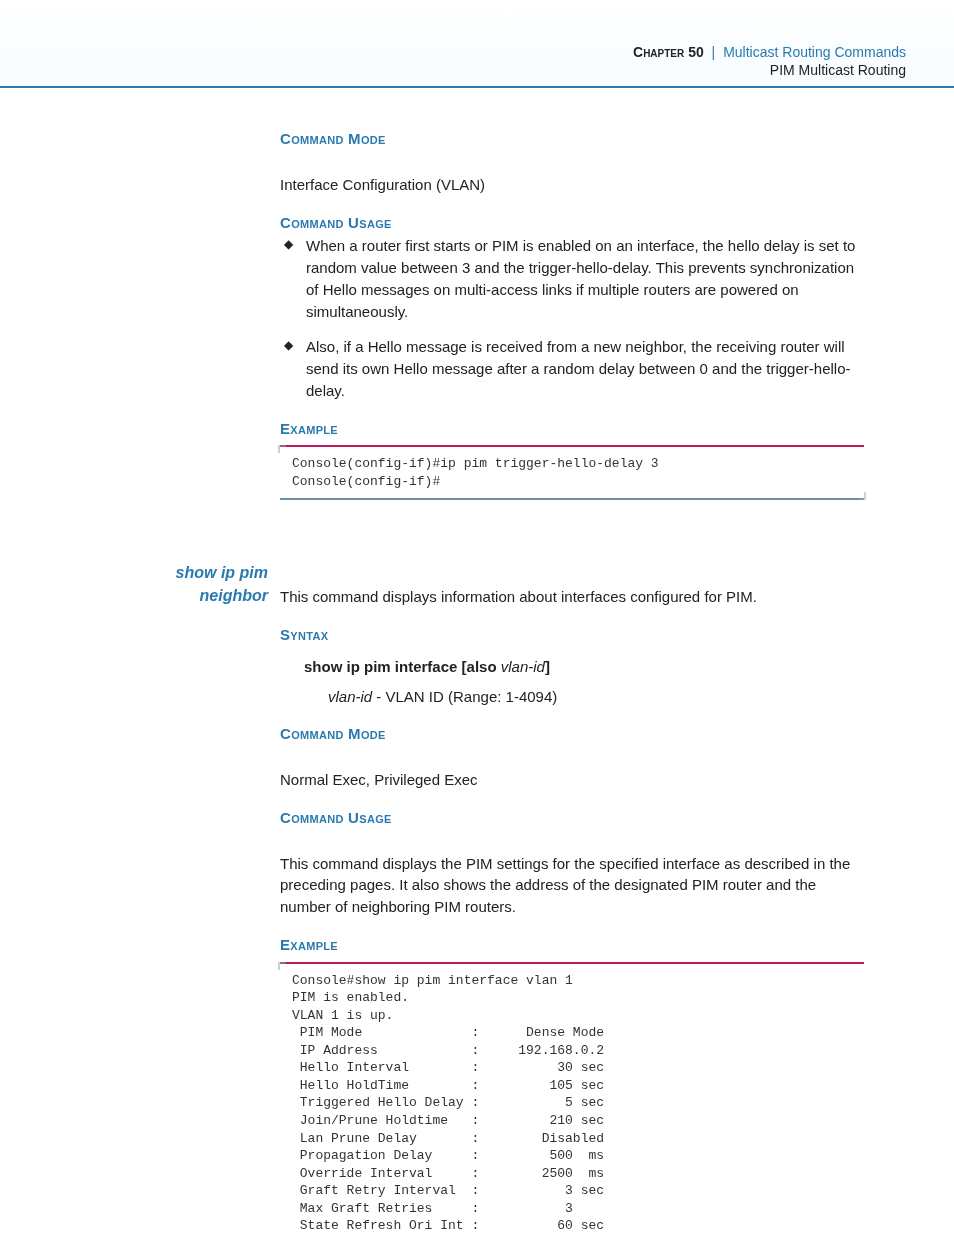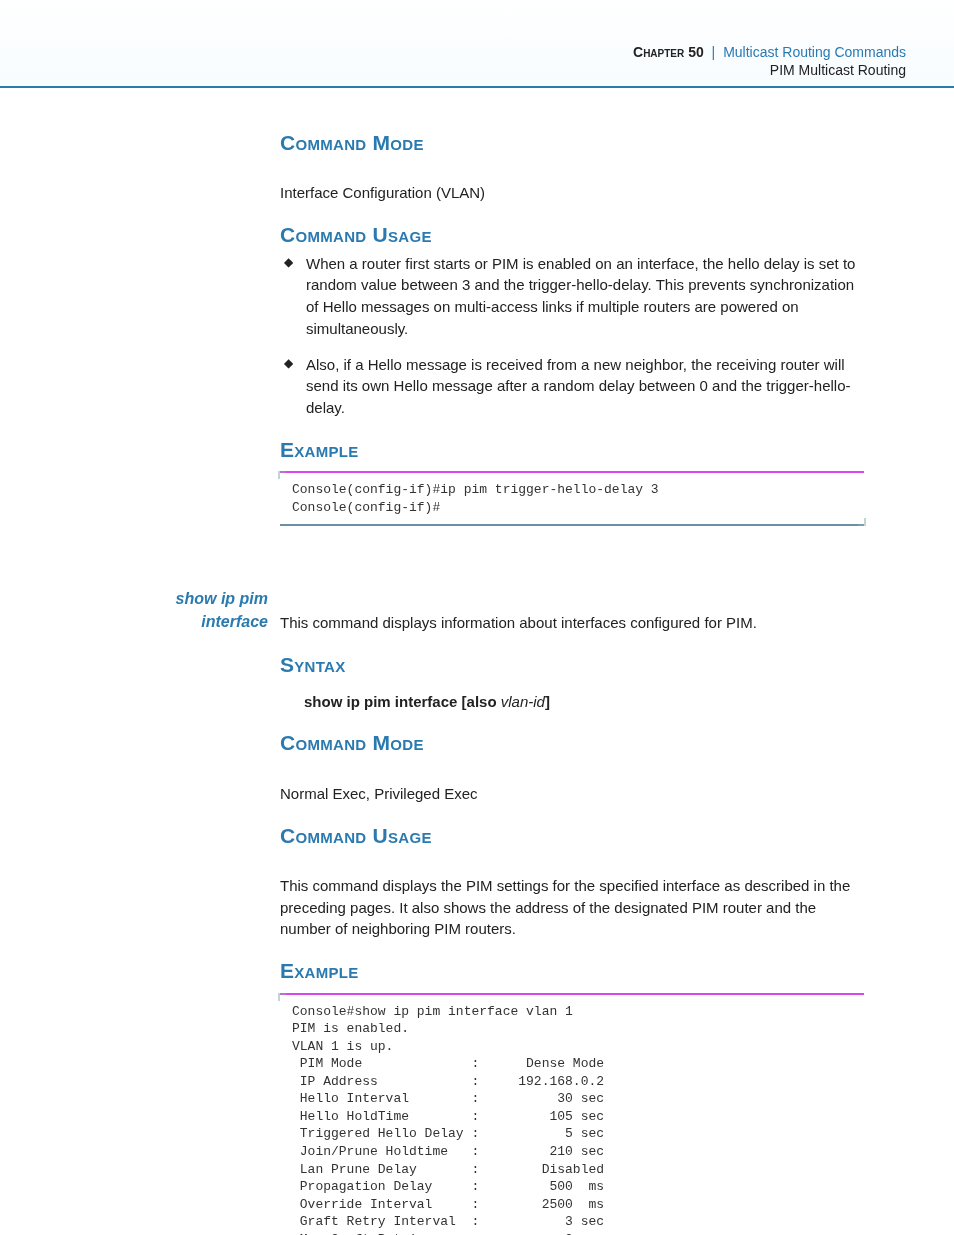--- a/index.html
+++ b/index.html
@@ -61,21 +61,21 @@
     font-style: italic;
   }
   .main-col {
     flex: 1;
     line-height: 1.45;
   }
   .heading {
     color: #2a7ab0;
     font-weight: bold;
     font-variant: small-caps;
-    font-size: 21px;
+    font-size: 15px;
     letter-spacing: 0.3px;
     margin-top: 16px;
     margin-bottom: 2px;
   }
   .block { margin-bottom: 4px; margin-top: 24px; }
   ul.bullets {
     list-style: none;
     padding-left: 0;
     margin: 2px 0 0 0;
   }
@@ -86,21 +86,21 @@
   }
   ul.bullets li::before {
     content: "◆";
     position: absolute;
     left: 4px;
     top: 1px;
     font-size: 12px;
     color: #222;
   }
   .codebox {
-    border-top: 2px solid #d946ef;
+    border-top: 2px solid #be185d;
     border-bottom: 2px solid #6b8fa6;
     font-family: "Courier New", monospace;
     font-size: 13px;
     white-space: pre;
     padding: 8px 12px;
     margin-top: 6px;
     margin-bottom: 20px;
     color: #333;
     position: relative;
     line-height: 1.35;
@@ -167,30 +167,33 @@
       <div class="codebox">Console(config-if)#ip pim trigger-hello-delay 3
 Console(config-if)#</div>
     </div>
   </div>
 
   <div class="spacer"></div>
 
   <div class="row">
     <div class="left-col">
       <div class="cmd">show ip pim</div>
-      <div class="cmd">interface</div>
+      <div class="cmd">neighbor</div>
     </div>
     <div class="main-col">
       <div class="block">This command displays information about interfaces configured for PIM.</div>
 
       <div class="heading">Syntax</div>
       <div class="syntax-line">
         <span>show ip pim interface</span>
         <span> [</span><span>also</span>
         <span class="opt">vlan-id</span><span>]</span>
+      </div>
+      <div class="syntax-sub">
+        <span>vlan-id</span><span class="norm"> - VLAN ID (Range: 1-4094)</span>
       </div>
 
       <div class="heading">Command Mode</div>
       <div class="block">Normal Exec, Privileged Exec</div>
 
       <div class="heading">Command Usage</div>
       <div class="block">This command displays the PIM settings for the specified interface as described in the preceding pages. It also shows the address of the designated PIM router and the number of neighboring PIM routers.</div>
 
       <div class="heading">Example</div>
       <div class="codebox">Console#show ip pim interface vlan 1

